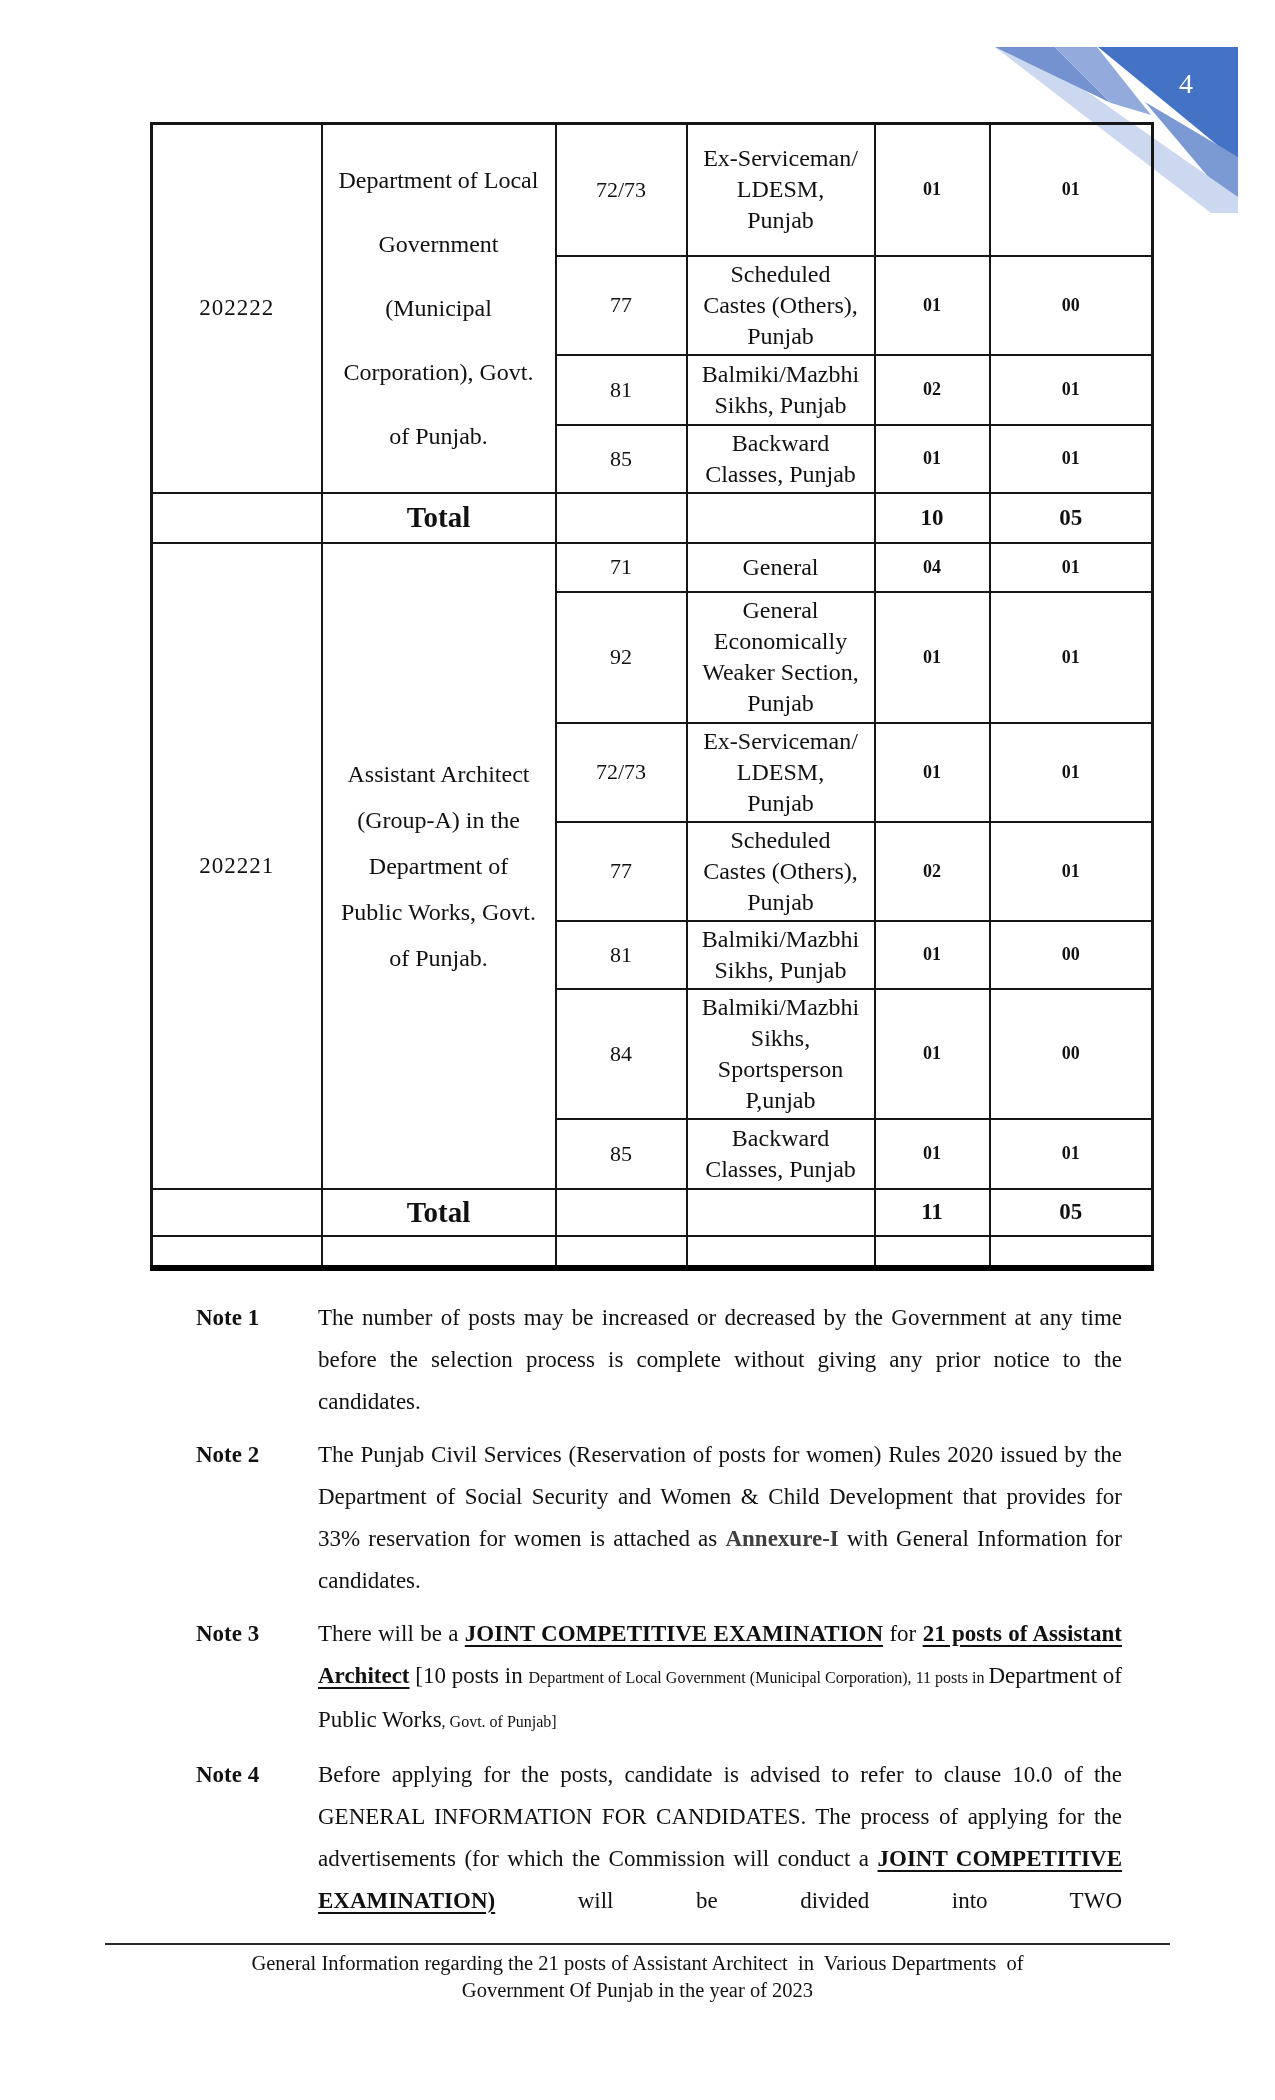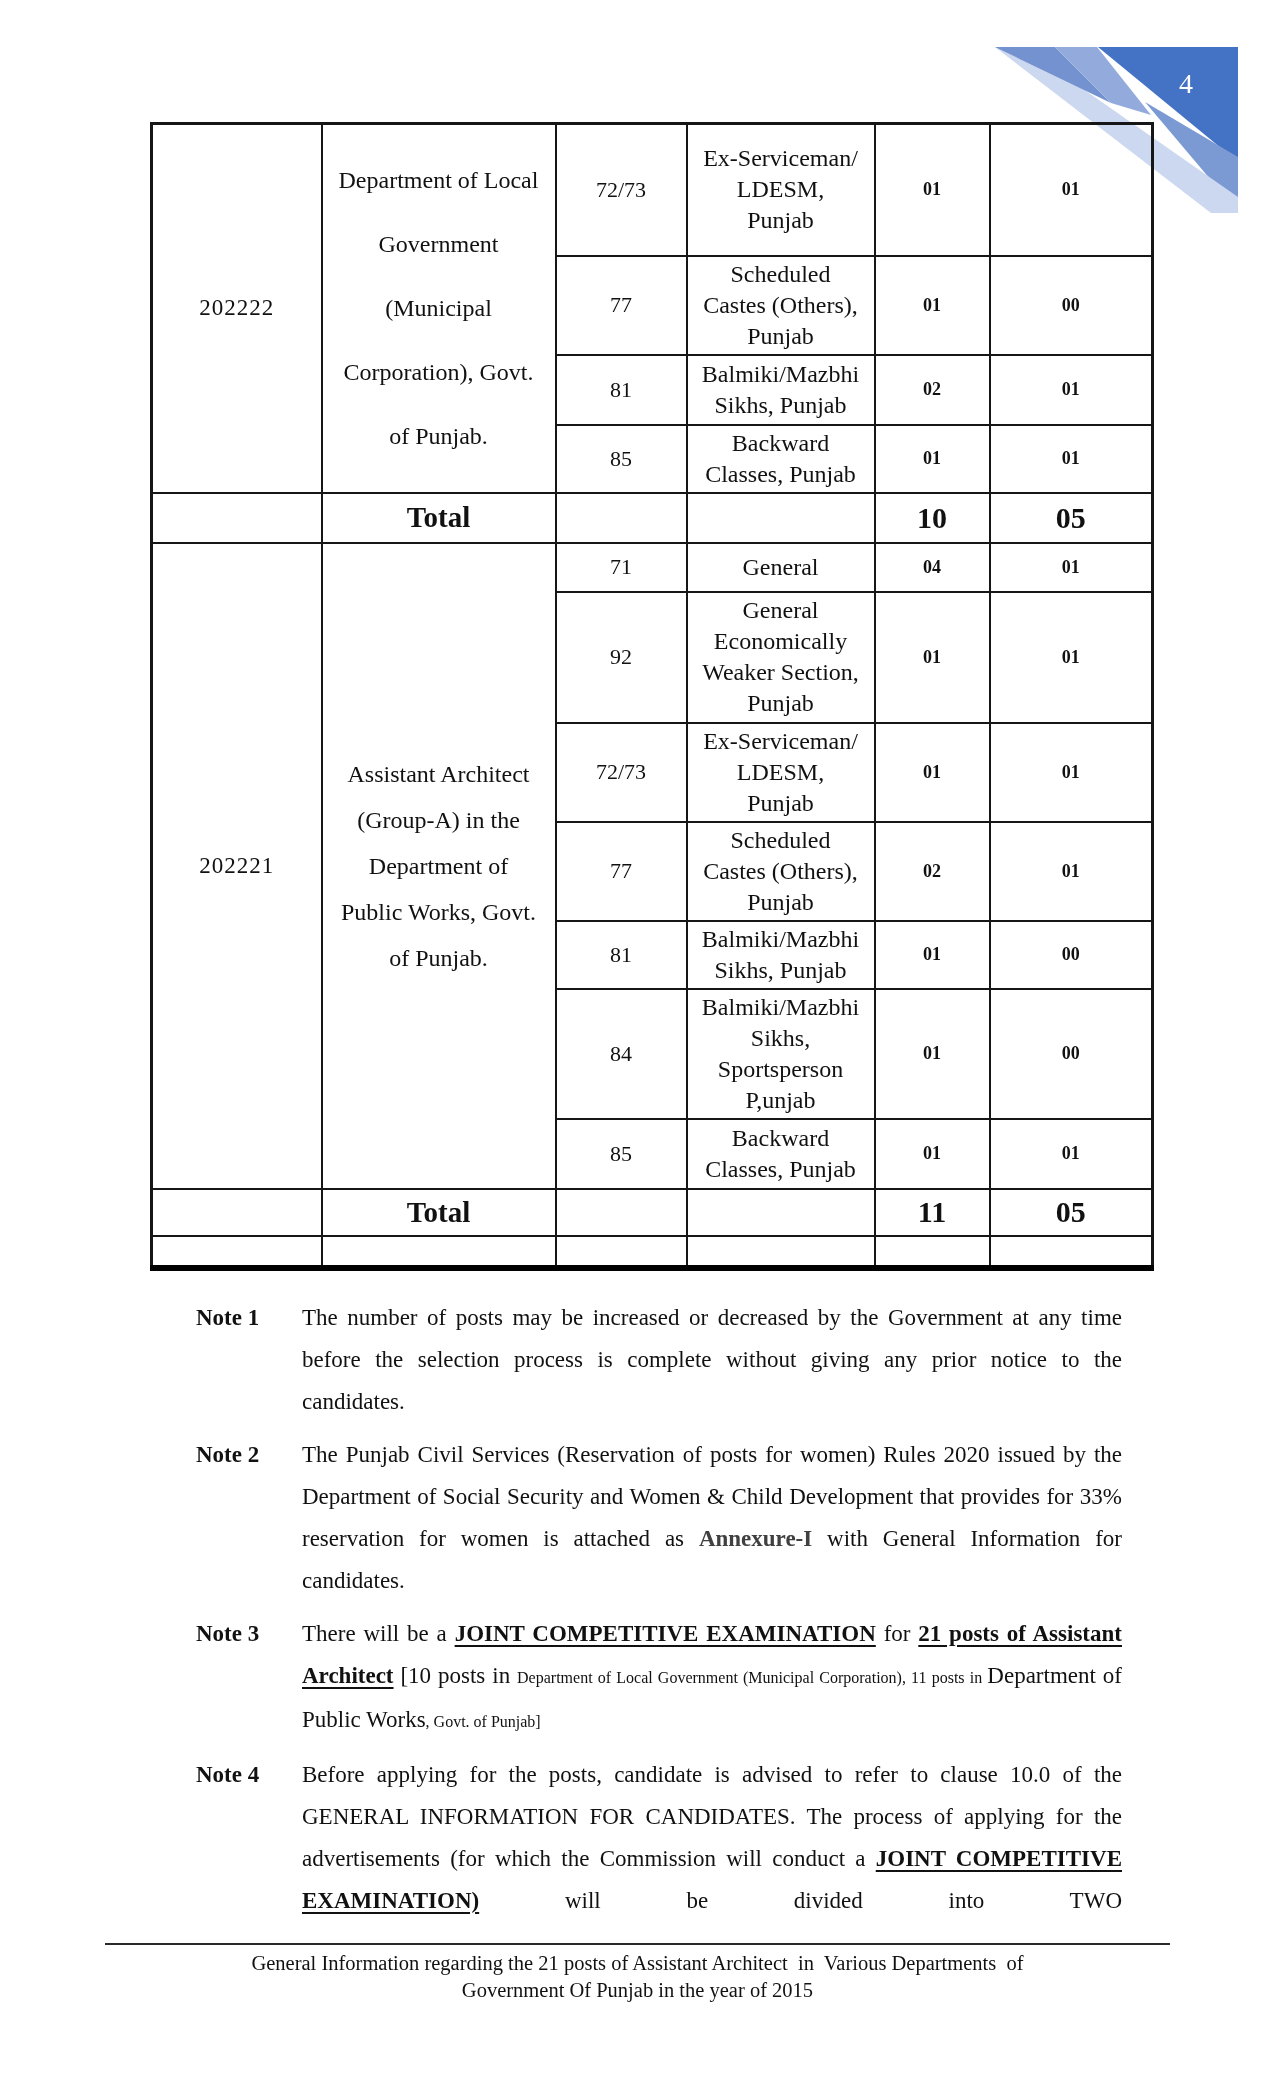--- a/index.html
+++ b/index.html
@@ -32,25 +32,25 @@
   td.code-cell{font-size:23px;letter-spacing:1px;}
   td.code-top{vertical-align:top;padding-top:34px;}
   td.dept-cell{font-size:24px;text-align:center;}
   td.dept-airy{vertical-align:top;line-height:64px;padding-top:2px;}
   td.dept-mid{line-height:46px;}
   td.cat-code{font-size:22px;}
   td.cat-name{line-height:31px;font-size:24px;}
   td.cat-left{text-align:left;padding-left:9px;}
   td.num{font-size:18px;font-weight:bold;}
   td.total-label{font-weight:bold;text-align:left;padding-left:9px;font-size:29px;}
-  td.total-num{font-weight:bold;font-size:30px;}
+  td.total-num{font-weight:bold;font-size:23px;}
   tr.spacer td{height:24px;}
   
   #notes{position:absolute;left:196px;top:1297px;width:926px;}
-  .note{display:flex;margin-bottom:11px;}
+  .note{display:flex;margin-bottom:11px;gap:16px;}
   .note-label{flex:none;width:106px;font-weight:bold;font-size:23px;line-height:42px;}
   .note-body{flex:1;text-align:justify;font-size:23px;line-height:42px;}
   .note-body.last-justify{text-align-last:justify;}
   .seg-red{color:#404040;font-weight:bold;}
   .seg-bu{font-weight:bold;text-decoration:underline;text-underline-offset:4px;text-decoration-thickness:2px;}
   .seg-b{font-weight:normal;}
   .seg-small{font-size:16px;}
   
   #footer{
     position:absolute;left:105px;top:1943px;width:1065px;
@@ -228,15 +228,15 @@
     </div>
 
     <div class="note">
       <div class="note-label">Note 4</div>
       <div class="note-body last-justify"><span>Before applying for the posts, candidate is advised to refer to clause 10.0 of the GENERAL INFORMATION FOR CANDIDATES. The process of applying for the advertisements (for which the Commission will conduct a </span><span class="seg-bu">JOINT COMPETITIVE EXAMINATION)</span><span> will be divided into TWO</span></div>
     </div>
 
   </div>
 
   <div id="footer" class="lines">General Information regarding the 21 posts of Assistant Architect  in  Various Departments  of
-Government Of Punjab in the year of 2015</div>
+Government Of Punjab in the year of 2023</div>
 
 </div>
 
 </body></html>

